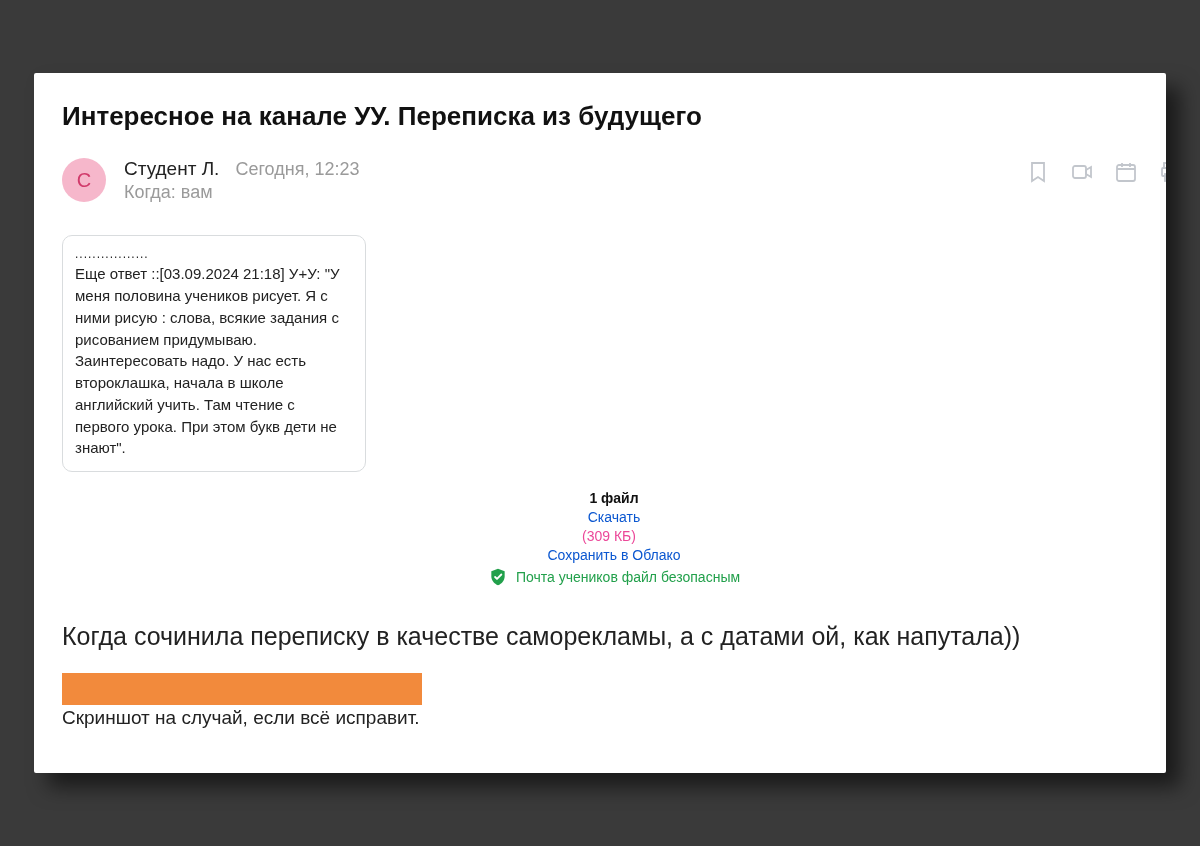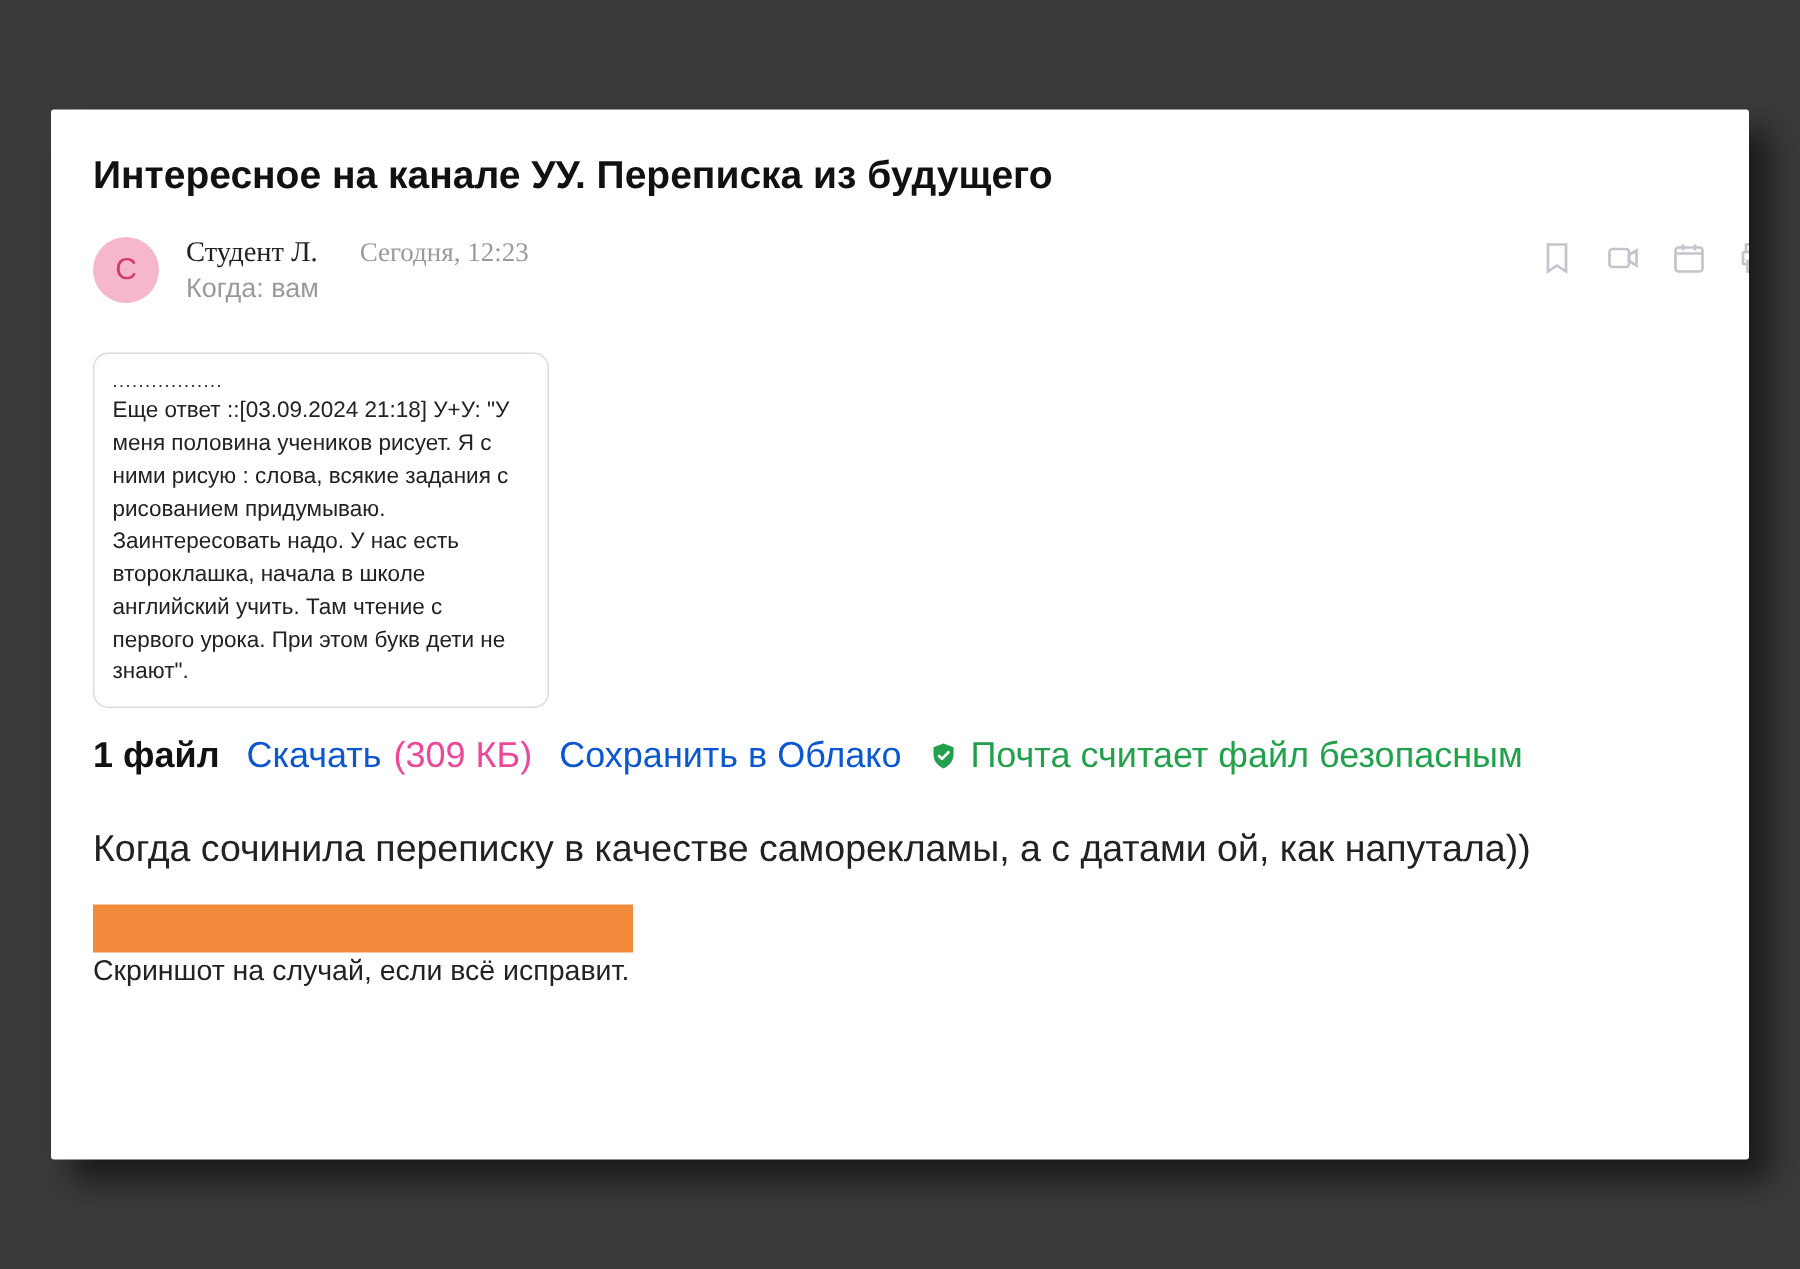--- a/index.html
+++ b/index.html
@@ -44,21 +44,21 @@
     align-items: center;
     justify-content: center;
     font-size: 20px;
     font-weight: 500;
     flex-shrink: 0;
   }
   .sender-block {
     margin-left: 18px;
     flex: 1;
   }
-  .sender-line1 { display: flex; align-items: baseline; gap: 28px; font-family: Liberation Serif, serif; }
+  .sender-line1 { display: flex; align-items: baseline; gap: 16px; }
   .sender-name { font-size: 19px; color: #222; }
   .sender-time { font-size: 18px; color: #9a9a9a; }
   .recipient { font-size: 18px; color: #9a9a9a; margin-top: 2px; }
   .recipient .vam { color: #9a9a9a; }
   .toolbar {
     display: flex;
     gap: 16px;
     align-items: center;
     padding-right: 0;
     margin-left: auto;
@@ -82,23 +82,24 @@
     margin: 20px 0 0 28px;
     padding: 10px 12px 12px 12px;
     font-size: 15px;
     line-height: 1.45;
     color: #222;
   }
   .dots { letter-spacing: 1px; color: #222; font-size: 12px; }
   .attach-row {
     display: flex;
     align-items: center;
-    gap: 18px;
+    gap: 3px;
     margin: 18px 0 0 28px;
-    font-size: 24px;
+    font-size: 14px;
+    flex-direction: column;
   }
   .file-count { font-weight: 700; color: #111; }
   .link { color: #0b57d0; cursor: pointer; }
   .size { color: #ec4899; margin-left: -10px; }
   .safe-wrap { display: inline-flex; align-items: center; gap: 8px; }
   .shield {
     width: 20px; height: 22px;
     display: inline-block;
     position: relative;
   }
@@ -179,21 +180,21 @@
     <span class="link">Скачать</span>
     <span class="size">(309 КБ)</span>
     <span class="link">Сохранить в Облако</span>
     <span class="safe-wrap">
       <span class="shield">
         <svg viewBox="0 0 24 24" width="20" height="22">
           <path d="M12 2l8 3v6c0 5-3.5 9-8 11-4.5-2-8-6-8-11V5l8-3z" fill="#22a04b"></path>
           <path d="M8.5 12l2.3 2.3L16 9" stroke="#fff" stroke-width="2.2" fill="none" stroke-linecap="round" stroke-linejoin="round"></path>
         </svg>
       </span>
-      <span class="safe-text">Почта считает файл безопасным</span>
+      <span class="safe-text">Почта учеников файл безопасным</span>
     </span>
   </div>
 
   <div class="body-text">Когда сочинила переписку в качестве саморекламы, а с датами ой, как напутала))</div>
 
   <div class="redact"></div>
 
   <div class="body-text2">Скриншот на случай, если всё исправит.</div>
 
 </div>

